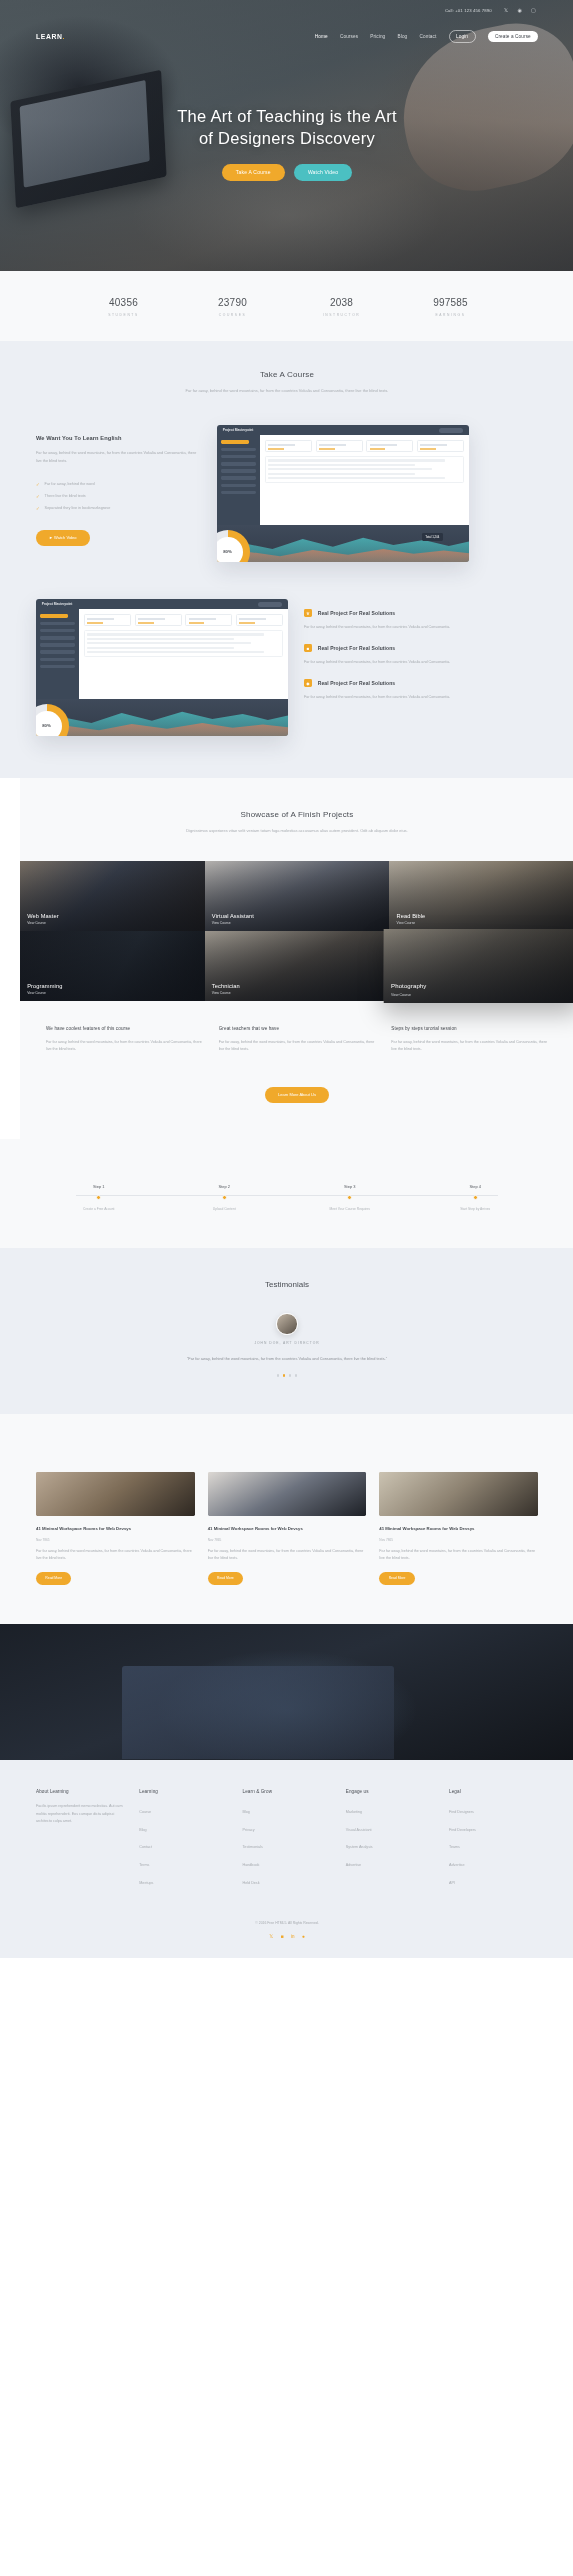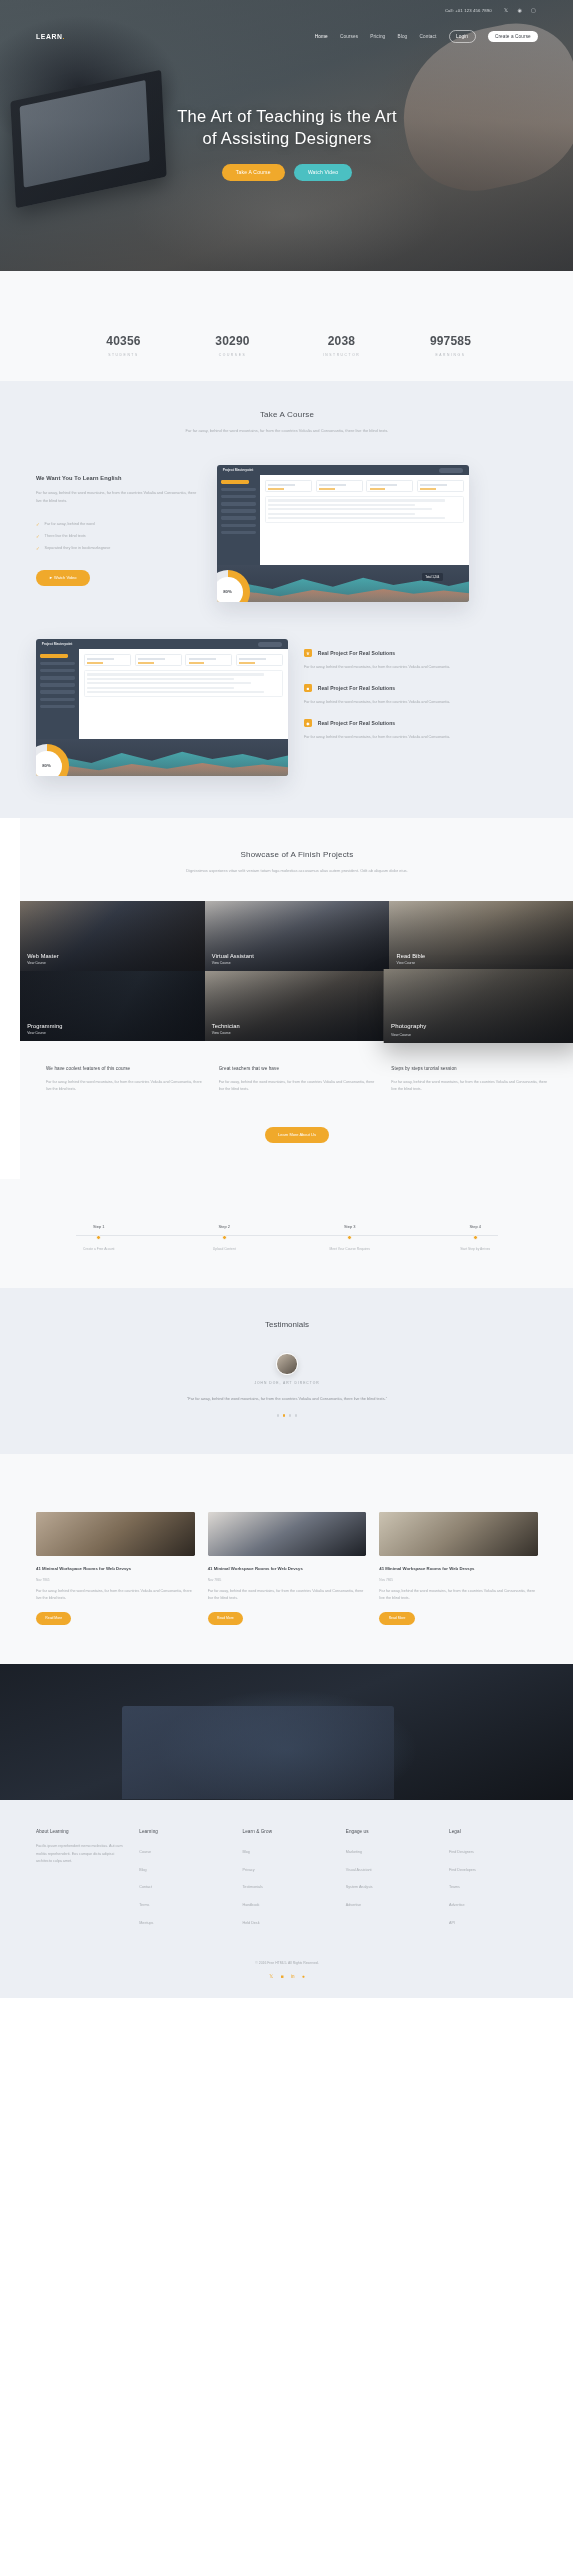--- a/index.html
+++ b/index.html
@@ -75,21 +75,21 @@
     border-radius:11.5px; padding:5.7px 14.3px; font-size:5px;
     color:#fff; letter-spacing:0.2px; cursor:pointer; border:none;
   }
   .hb.orange { background:#f0a92b; }
   .hb.teal { background:#4bc0c2; }
 
   
   .stats { background:#f8f9fa; padding:26px 0 24.4px; }
   .stats-row { display:flex; justify-content:center; gap:30px; }
   .stat { text-align:center; width:79px; }
-  .stat .num { font-size:12px; color:#4f5358; font-weight:700; letter-spacing:0.2px;margin-top:37px; }
+  .stat .num { font-size:10px; color:#4f5358; font-weight:400; letter-spacing:0.2px; }
   .stat .lbl { margin-top:5px; font-size:3.3px; color:#b3b7bc; letter-spacing:1.6px; }
 
   
   .sec-head { text-align:center; }
   .sec-head h2 { font-size:8px; color:#4a4e54; font-weight:400; letter-spacing:0.2px; }
   .sec-head p { margin-top:8px; font-size:4px; color:#a9adb2; line-height:2.0; }
 
   
   .course-sec { background:#eceff4; padding:29px 0 42px; }
   .feat-row { display:flex; gap:16px; margin-top:30px; align-items:flex-start; }
@@ -288,37 +288,37 @@
       <a href="#">Blog</a>
       <a href="#">Contact</a>
       <a href="#" class="btn-login">Login</a>
       <a href="#" class="btn-create">Create a Course</a>
     </div>
   </nav>
 
   <div class="hero-body">
     <h1 class="hero-title">
       <span>The Art of Teaching is the Art</span><br>
-      <span>of Assisting Designers</span>
+      <span>of Designers Discovery</span>
     </h1>
     <div class="hero-btns">
       <button class="hb orange">Take A Course</button>
       <button class="hb teal">Watch Video</button>
     </div>
   </div>
 </section>
 
 <section class="stats">
   <div class="stats-row">
     <div class="stat">
       <div class="num">40356</div>
       <div class="lbl">STUDENTS</div>
     </div>
     <div class="stat">
-      <div class="num">30290</div>
+      <div class="num">23790</div>
       <div class="lbl">COURSES</div>
     </div>
     <div class="stat">
       <div class="num">2038</div>
       <div class="lbl">INSTRUCTOR</div>
     </div>
     <div class="stat">
       <div class="num">997585</div>
       <div class="lbl">EARNINGS</div>
     </div>

